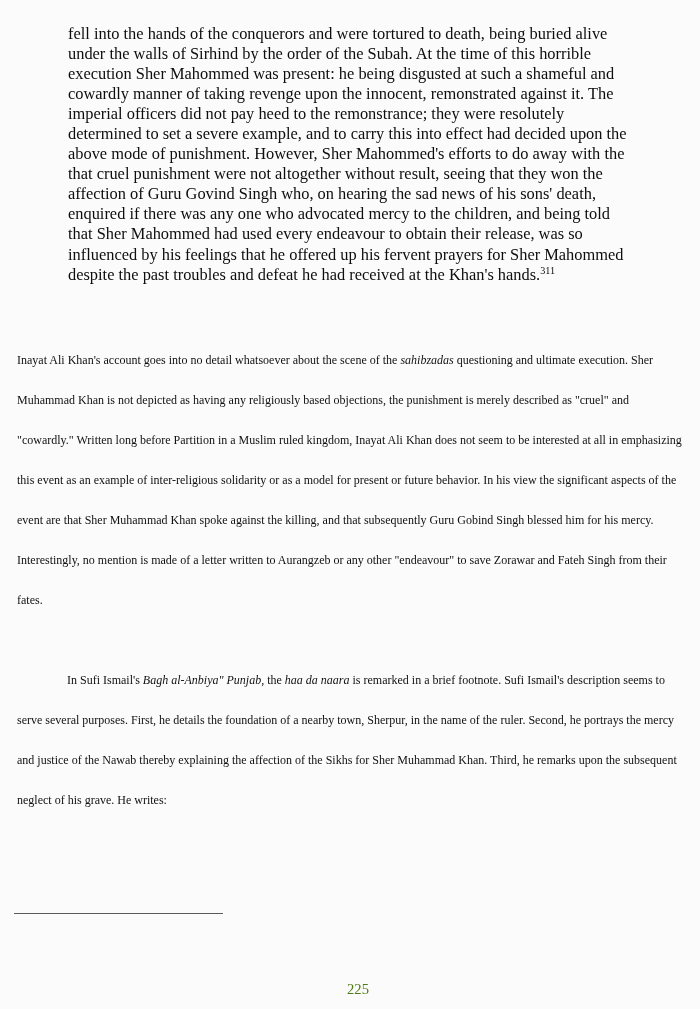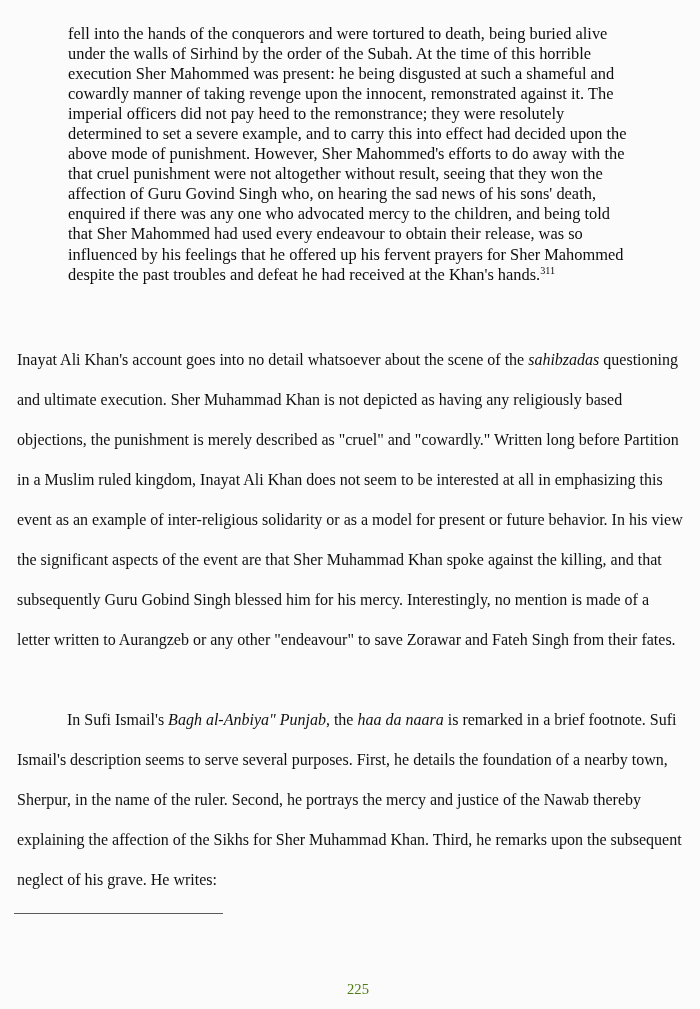--- a/index.html
+++ b/index.html
@@ -36,21 +36,21 @@
     text-align: left;
     color: #0d0d0d;
   }
 
   
   .body-block {
     position: absolute;
     left: 17px;
     top: 340px;
     width: 668px;
-    font-size: 16px;
+    font-size: 12px;
     line-height: 40px;
     text-align: left;
     color: #101010;
   }
   .body-block p {
     margin: 0;
   }
   .para-gap {
     height: 40px;
   }

